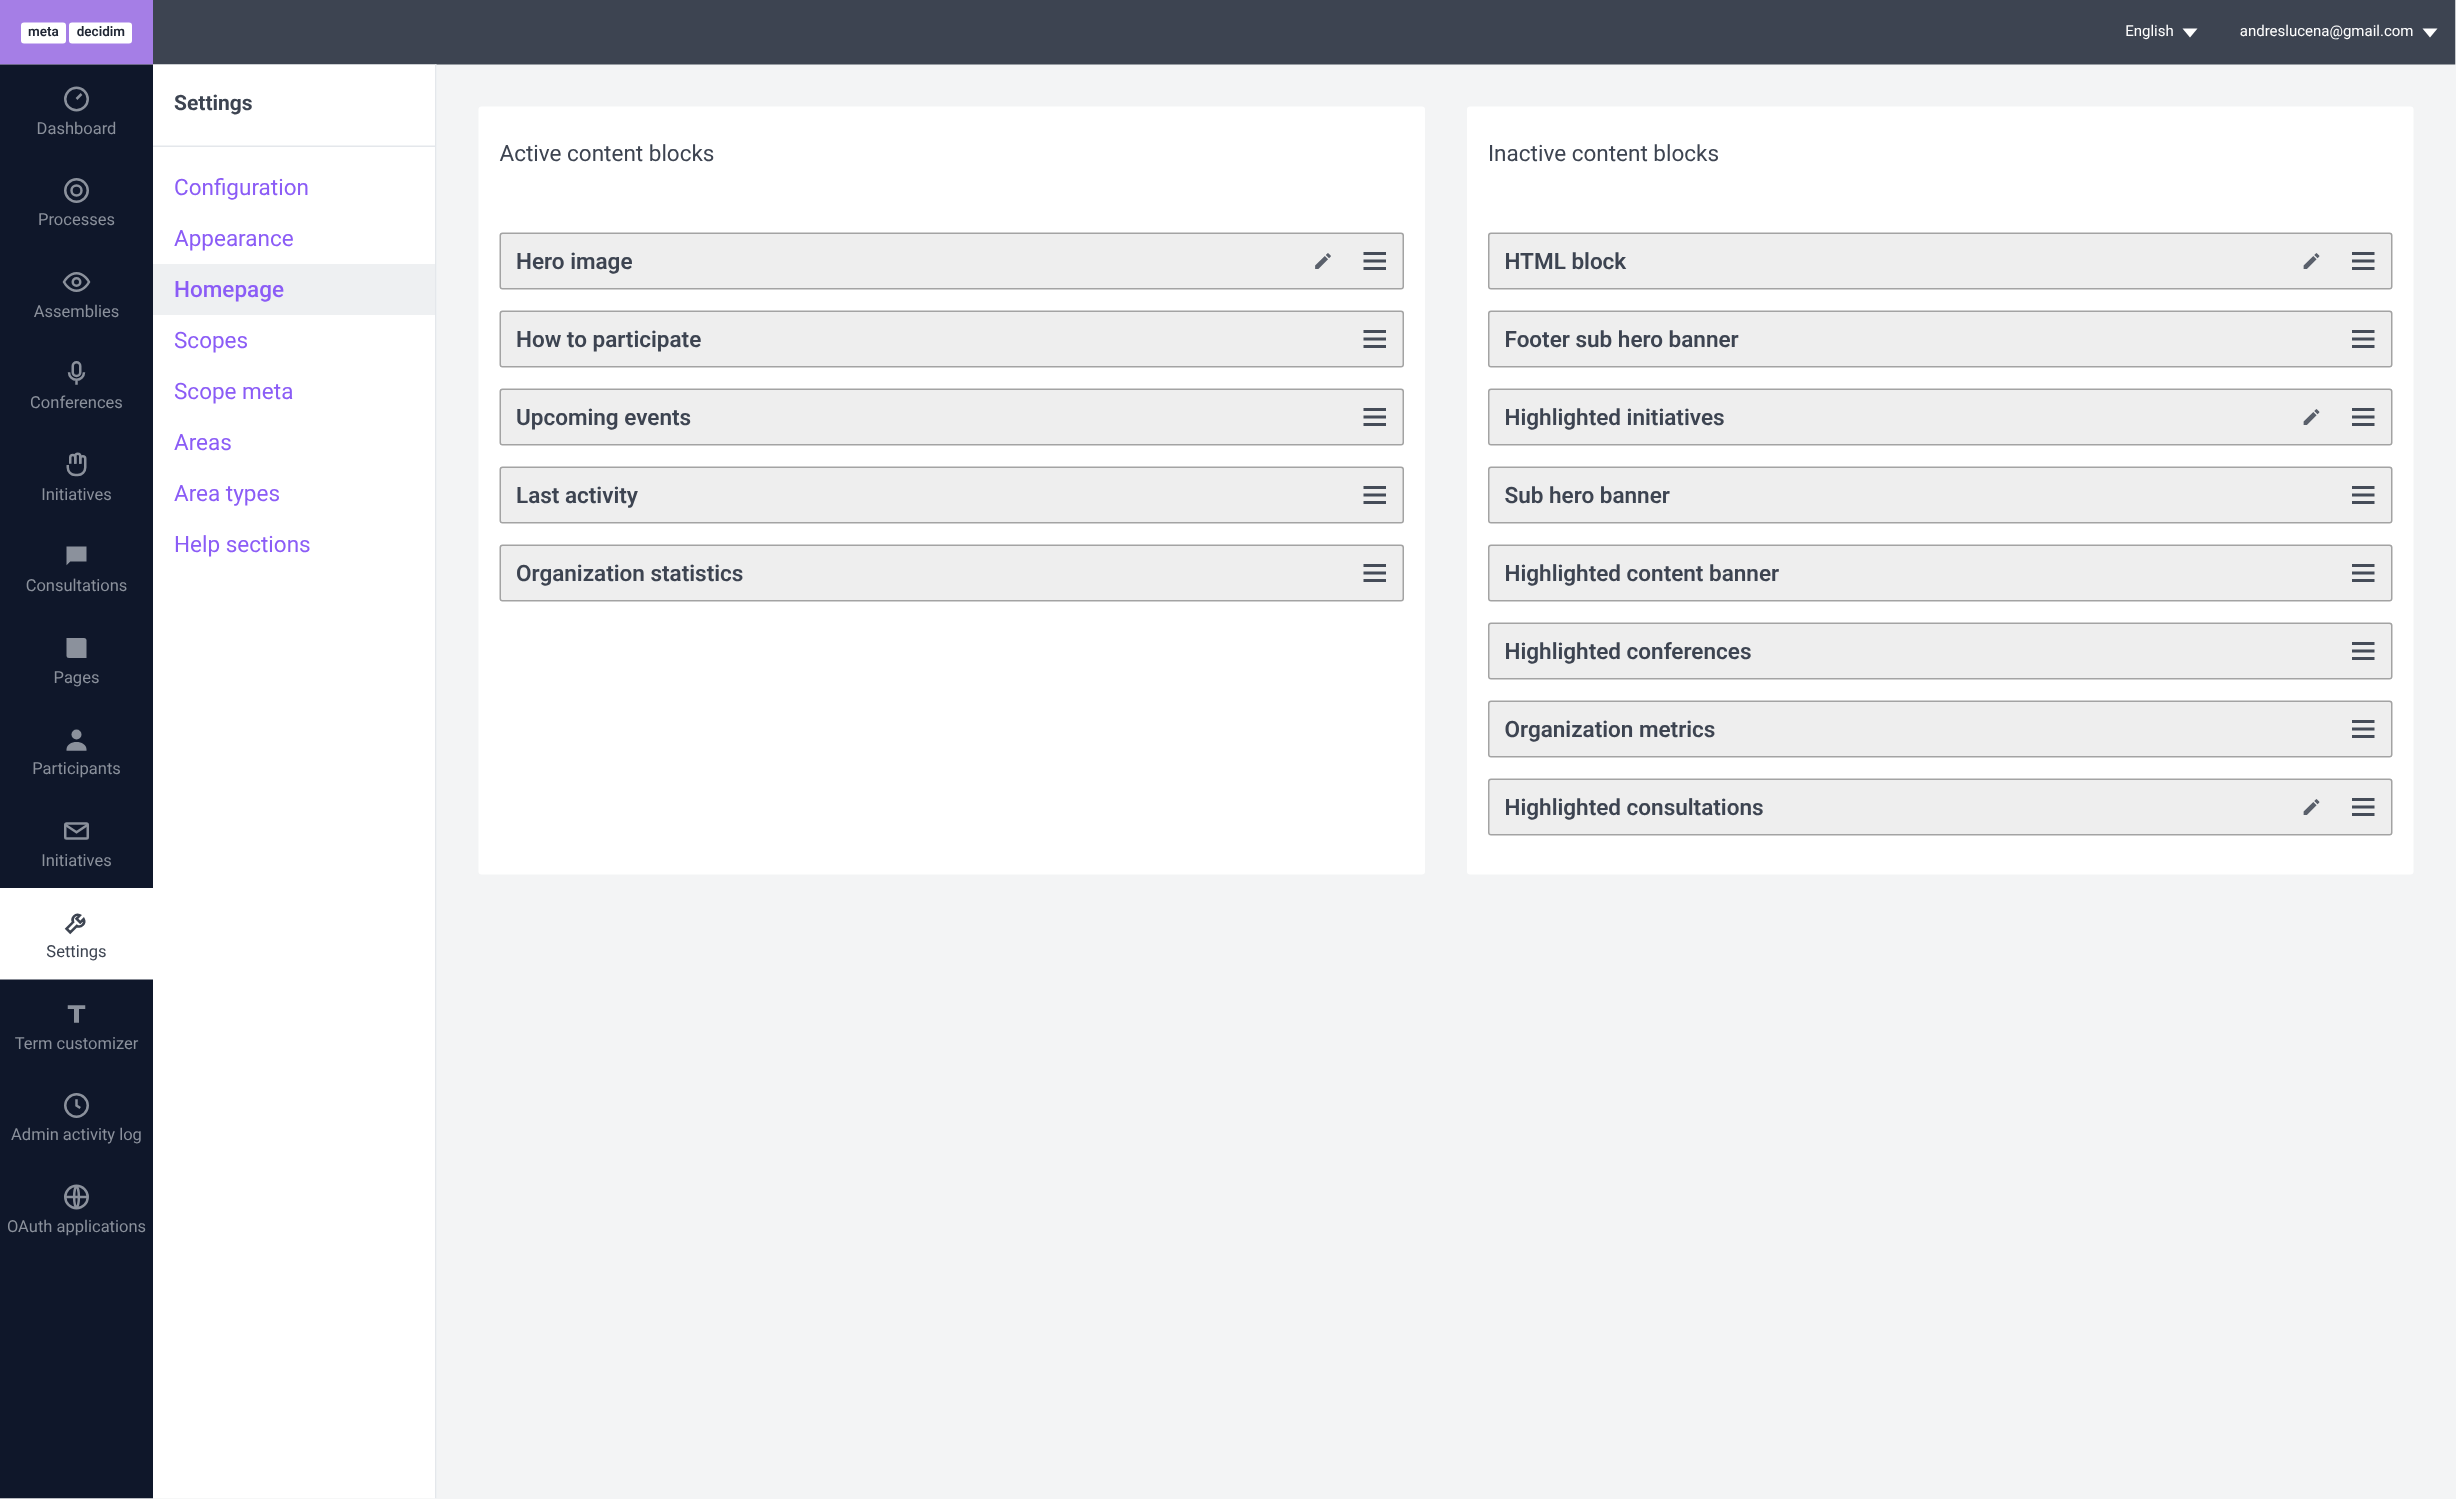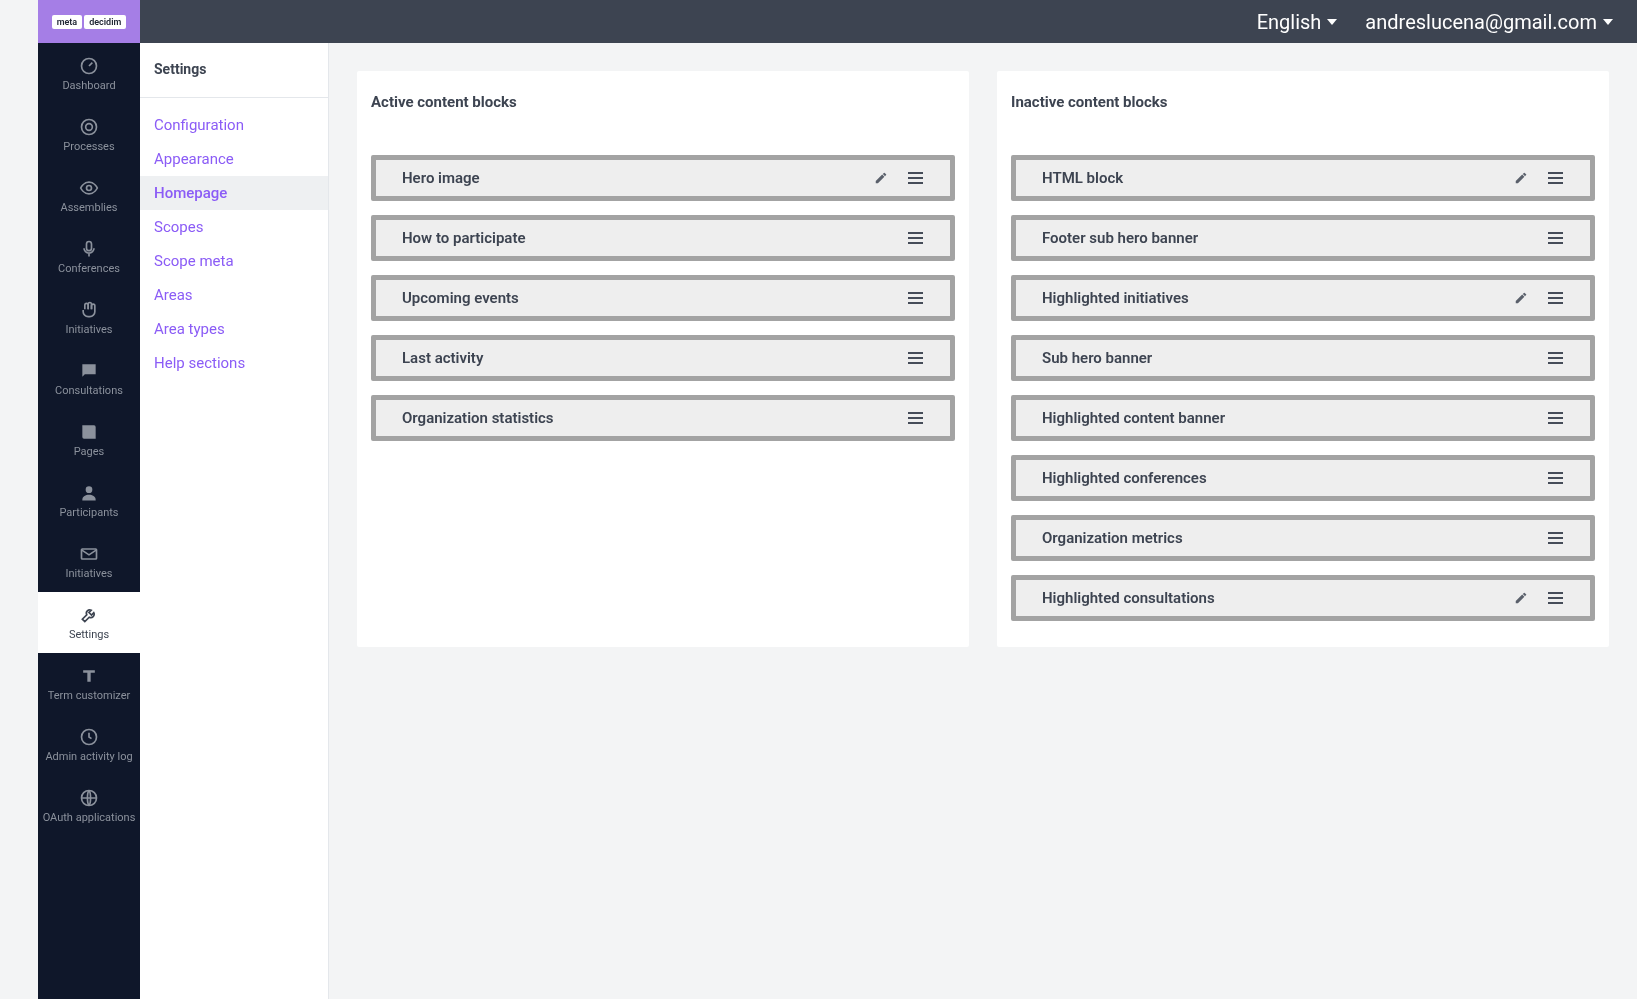--- a/index.html
+++ b/index.html
@@ -1,38 +1,38 @@
 <!DOCTYPE html>
 <html><head>
 <meta charset="utf-8">
 <style>
 * { box-sizing: border-box; margin: 0; padding: 0; }
 html, body { height: 100%; font-family: -apple-system, BlinkMacSystemFont, "Segoe UI", Roboto, Helvetica, Arial, sans-serif; background: #f3f4f5; }
-.app { display: grid; grid-template-columns: 102px 189px 1fr; grid-template-rows: 43px 1fr; height: 100vh; margin-left: 38px; }
-.topbar { grid-column: 2 / 4; grid-row: 1; background: #3d4451; color: #fff; display: flex; align-items: center; justify-content: flex-end; padding: 0 24px; font-size: 20px; gap: 28px; }
+.app { display: grid; grid-template-columns: 102px 189px 1fr; grid-template-rows: 43px 1fr; height: 100vh; }
+.topbar { grid-column: 2 / 4; grid-row: 1; background: #3d4451; color: #fff; display: flex; align-items: center; justify-content: flex-end; padding: 0 12px; font-size: 10px; gap: 28px; }
 .topbar .lang, .topbar .user { display: flex; align-items: center; gap: 6px; cursor: pointer; }
 .logo-cell { grid-column: 1; grid-row: 1; background: #a57ee6; display: flex; align-items: center; justify-content: center; padding: 4px; }
 .logo-pill { display:flex; gap:2px; }
 .logo-pill span { background: #fff; color: #202734; font-size: 9px; font-weight: 600; padding: 2px 5px; border-radius: 2px; }
 .sidebar { grid-column: 1; grid-row: 2; background: #0f172a; display: flex; flex-direction: column; overflow-y: auto; }
 .sidebar-item { display: flex; flex-direction: column; align-items: center; justify-content: center; padding: 10px 4px 9px; color: #8b919c; text-decoration: none; cursor: pointer; height: 61px; }
 .sidebar-item .icon { width: 20px; height: 20px; display: flex; align-items: center; justify-content: center; margin-bottom: 4px; }
 .sidebar-item .label { font-size: 11px; text-align: center; line-height: 1.1; }
 .sidebar-item.active { background: #fff; color: #3d4451; }
 .subsidebar { grid-column: 2; grid-row: 2; background: #fff; border-right: 1px solid #e4e7eb; display: flex; flex-direction: column; }
 .subsidebar h2 { font-size: 14px; font-weight: 700; color: #3d4451; padding: 18px 14px 20px; }
 .subsidebar .divider { border-top: 1px solid #e4e7eb; margin: 0 0 10px 0; }
 .subsidebar-item { padding: 8px 14px; font-size: 15px; color: #8b5cf6; cursor: pointer; }
 .subsidebar-item.active { background: #eef0f2; font-weight: 500; }
 .content { grid-column: 3; grid-row: 2; padding: 28px 28px; overflow-y: auto; }
 .panels { display: grid; grid-template-columns: 1fr 1fr; gap: 28px; }
 .panel { background: #fff; border-radius: 2px; padding: 22px 14px 26px; }
-.panel h3 { font-size: 15px; font-weight: 700; color: #3d4451; margin-bottom: 44px; }
+.panel h3 { font-size: 15px; font-weight: 400; color: #3d4451; margin-bottom: 44px; }
 .block-list { display: flex; flex-direction: column; gap: 14px; }
-.block { background: #eeeeee; border: 5px solid #a3a3a3; border-radius: 2px; display: flex; align-items: center; justify-content: space-between; padding: 9px 26px; }
+.block { background: #eeeeee; border: 1px solid #a3a3a3; border-radius: 2px; display: flex; align-items: center; justify-content: space-between; padding: 9px 10px; }
 .block .title { font-size: 15px; font-weight: 600; color: #3d4451; }
 .block .actions { display: flex; align-items: center; gap: 16px; }
 .drag-handle, .edit-icon { color: #5a606b; display: flex; align-items: center; justify-content: center; width: 18px; height: 18px; }
 .hamburger { display: flex; flex-direction: column; gap: 3px; }
 .hamburger span { display: block; width: 15px; height: 2px; background: #454c58; }
 .caret-down { width: 0; height: 0; border-left: 5px solid transparent; border-right: 5px solid transparent; border-top: 6px solid #fff; }
 svg { display: block; }
 </style>
 </head>
 <body>

